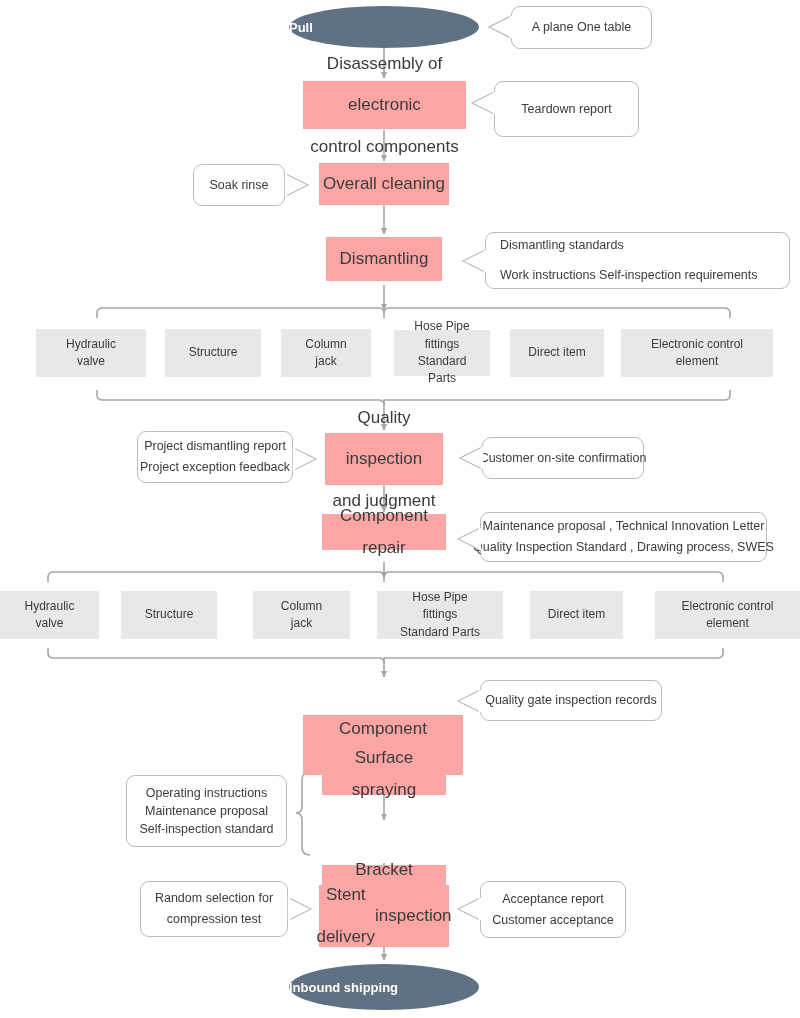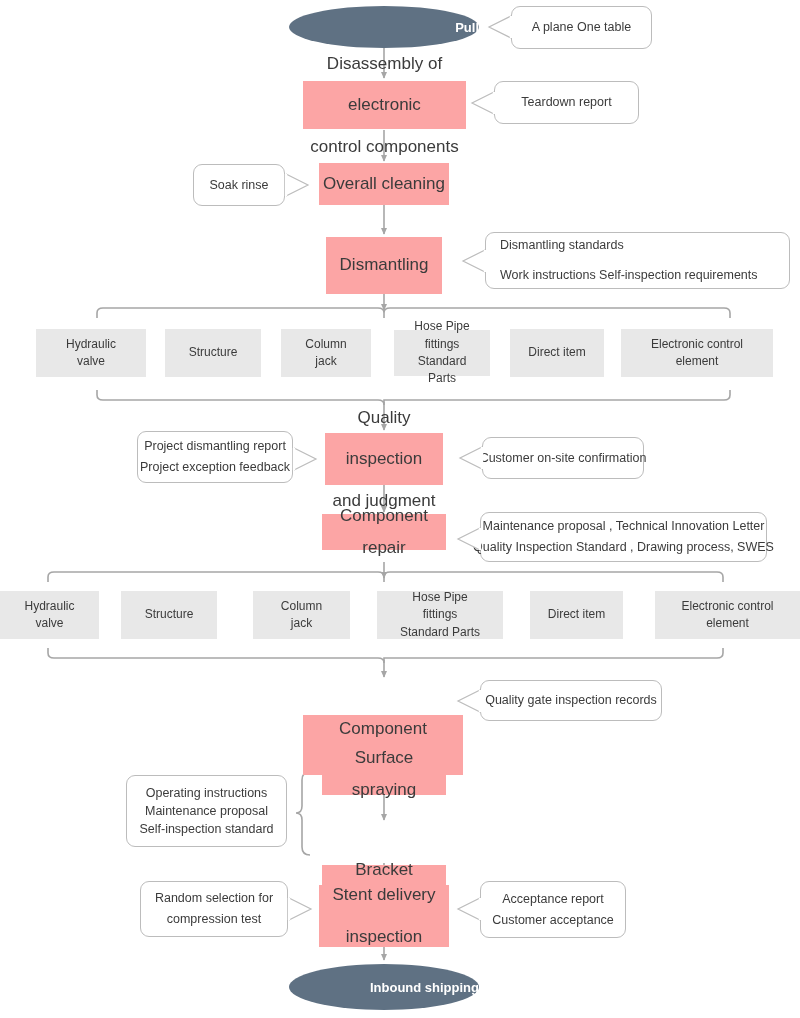--- a/index.html
+++ b/index.html
@@ -36,21 +36,21 @@
 
   
   .terminal {
     background: #5f7183;
     border-radius: 50%;
     color: #ffffff;
     font-size: 13px;
     font-weight: bold;
     display: flex;
     align-items: center;
-    justify-content: flex-end;
+    justify-content: flex-start;
     text-align: center;
   }
 
   
   .pbox {
     background: #e8e8e8;
     color: #3b3b3b;
     font-size: 12px;
     display: flex;
     align-items: center;
@@ -142,21 +142,21 @@
 
   <div class="abs proc two-line" style="left:303px; top:81px; width:163px; height:48px; flex-direction:column;">
     <span>Disassembly of electronic</span>
     <span>control components</span>
   </div>
 
   <div class="abs proc" style="left:319px; top:163px; width:130px; height:42px;">
     <span>Overall cleaning</span>
   </div>
 
-  <div class="abs proc" style="left:326px; top:237px; width:116px; height:57px;">
+  <div class="abs proc" style="left:326px; top:237px; width:116px; height:44px;">
     <span>Dismantling</span>
   </div>
 
   <div class="abs proc two-line" style="left:325px; top:433px; width:118px; height:52px; flex-direction:column;">
     <span>Quality inspection</span>
     <span>and judgment</span>
   </div>
 
   <div class="abs proc" style="left:322px; top:514px; width:124px; height:36px;">
     <span>Component repair</span>
@@ -167,21 +167,21 @@
   </div>
 
   <div class="abs proc" style="left:322px; top:753px; width:124px; height:42px;">
     <span>Surface spraying</span>
   </div>
 
   <div class="abs proc" style="left:322px; top:821px; width:124px; height:42px;margin-top:44px;">
     <span>Bracket assembly</span>
   </div>
 
-  <div class="abs proc two-line" style="left:319px; top:885px; width:130px; height:62px; flex-direction:column;">
+  <div class="abs proc two-line" style="left:319px; top:885px; width:130px; height:62px; flex-direction:row;">
     <span>Stent delivery</span>
     <span>inspection</span>
   </div>
 
   <div class="abs pbox" style="left:36px; top:329px; width:110px; height:48px;">
     <span>Hydraulic valve</span>
   </div>
   <div class="abs pbox" style="left:165px; top:329px; width:96px; height:48px;">
     <span>Structure</span>
   </div>
@@ -220,21 +220,21 @@
   </div>
 
   <div class="abs callout" style="left:511px; top:6px; width:141px; height:43px;">
     <span class="line">A plane One table</span>
   </div>
   <svg class="tail" style="left:487px; top:14px;" width="26" height="26">
     <path d="M 24 2 L 2 13 L 24 24" fill="#ffffff" stroke="#bcbcbc" stroke-width="1.2"></path>
     <line x1="24" y1="2" x2="24" y2="24" stroke="#ffffff" stroke-width="2.4"></line>
   </svg>
 
-  <div class="abs callout" style="left:494px; top:81px; width:145px; height:43px;">
+  <div class="abs callout" style="left:494px; top:81px; width:145px; height:56px;">
     <span class="line">Teardown report</span>
   </div>
   <svg class="tail" style="left:470px; top:90px;" width="26" height="26">
     <path d="M 24 2 L 2 13 L 24 24" fill="#ffffff" stroke="#bcbcbc" stroke-width="1.2"></path>
     <line x1="24" y1="2" x2="24" y2="24" stroke="#ffffff" stroke-width="2.4"></line>
   </svg>
 
   <div class="abs callout" style="left:193px; top:164px; width:92px; height:42px;">
     <span class="line">Soak rinse</span>
   </div>

